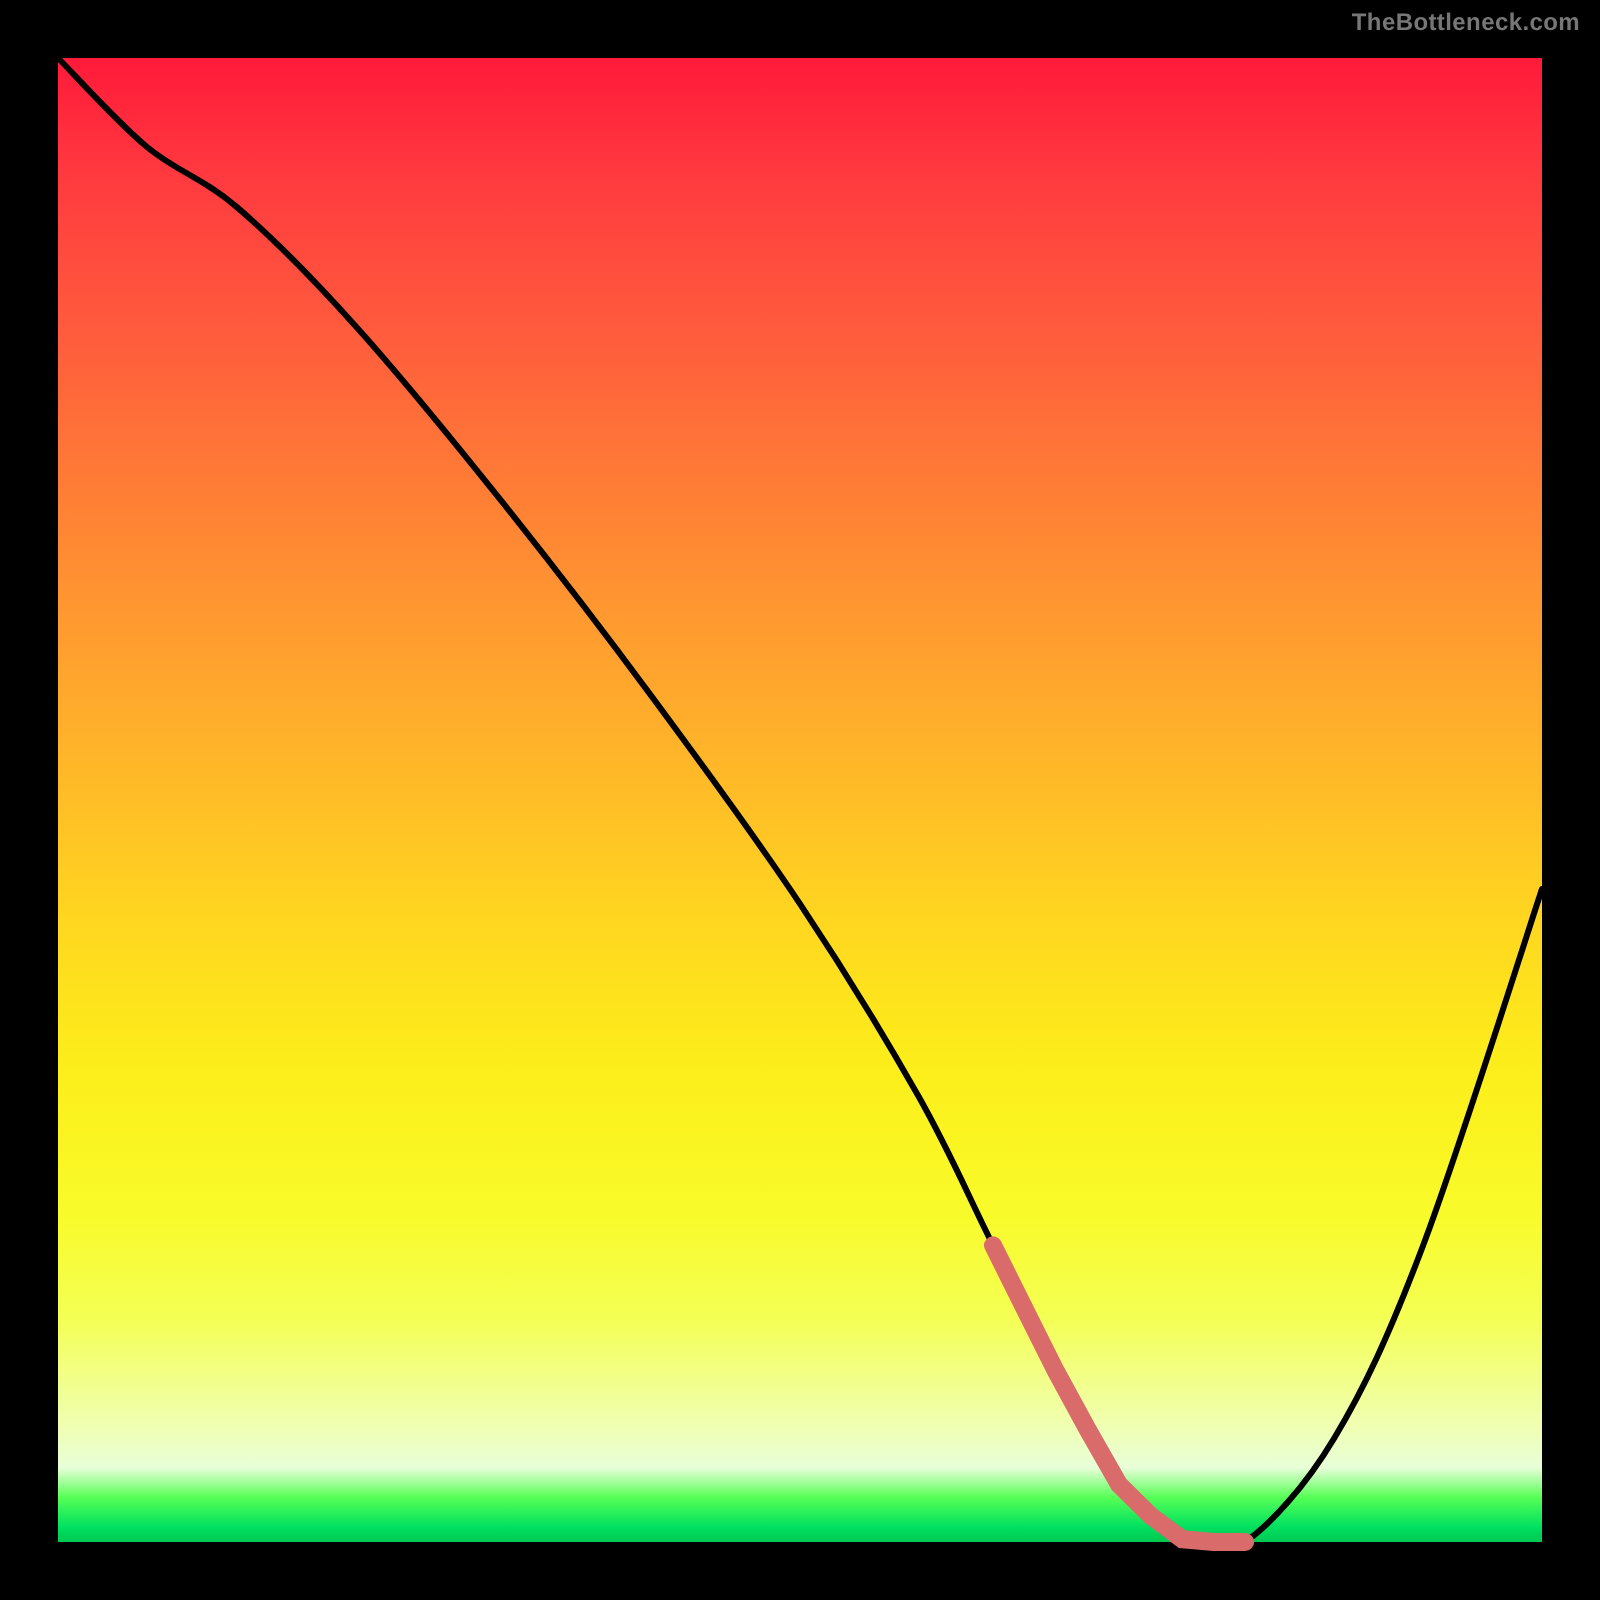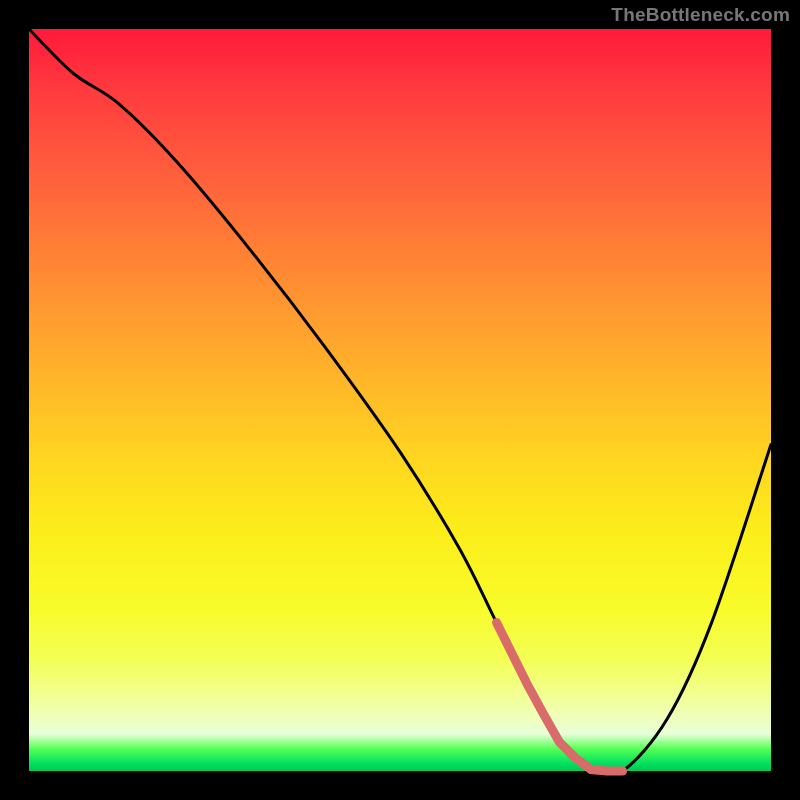--- a/index.html
+++ b/index.html
@@ -39,21 +39,21 @@
       #56ff56 97%,
       #00e060 99%,
       #00c850 100%
     );
   }
   .watermark {
     position: absolute;
     top: 4px;
     right: 10px;
     color: #777;
-    font-size: 19px;
+    font-size: 12px;
     font-weight: 600;
     letter-spacing: 0.2px;
     user-select: none;
   }
   svg.curve {
     position: absolute;
     left: 0;
     top: 0;
     width: 742px;
     height: 742px;

